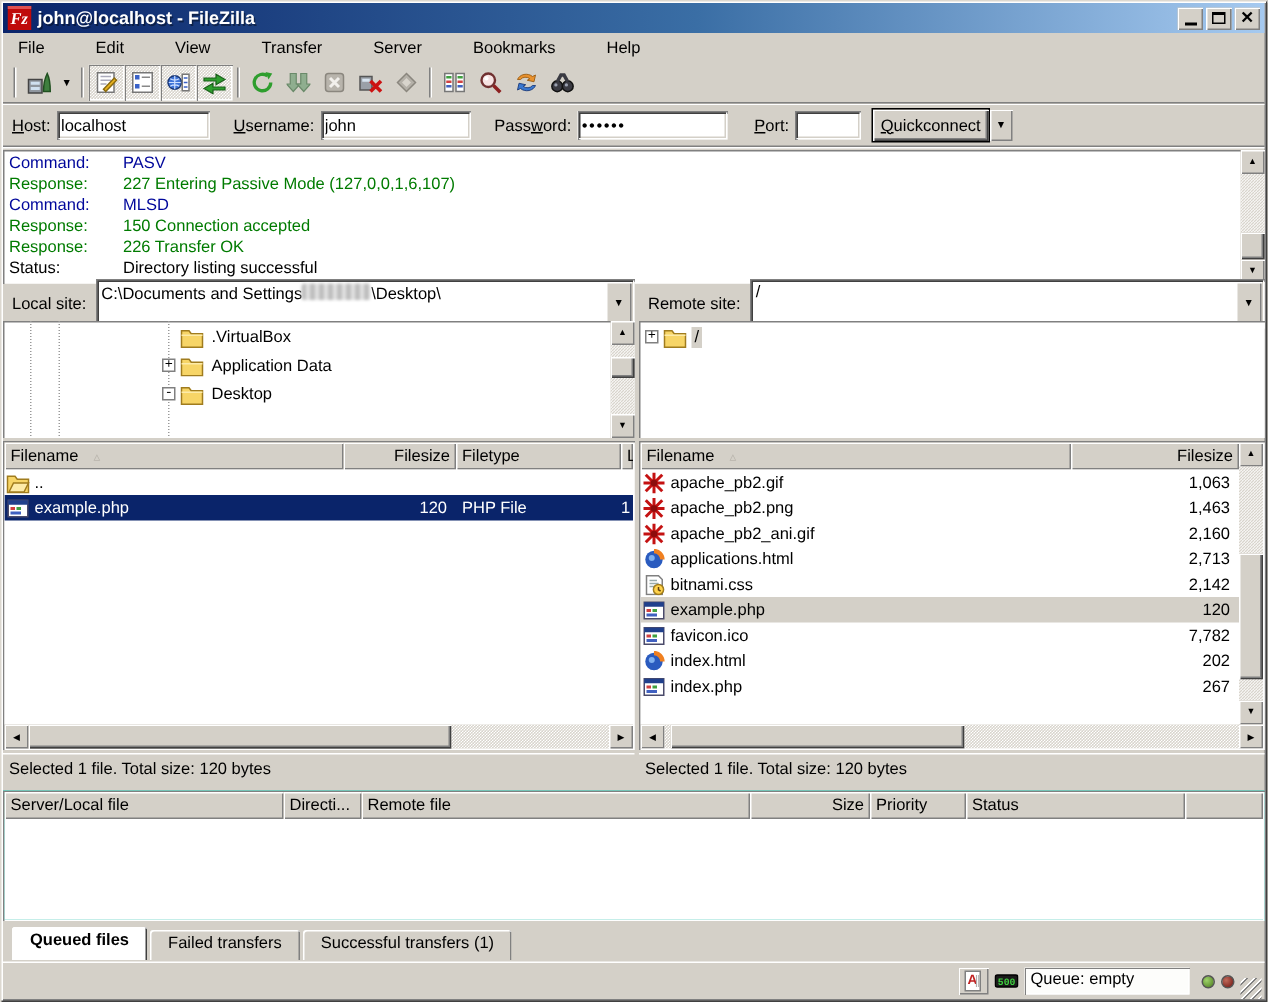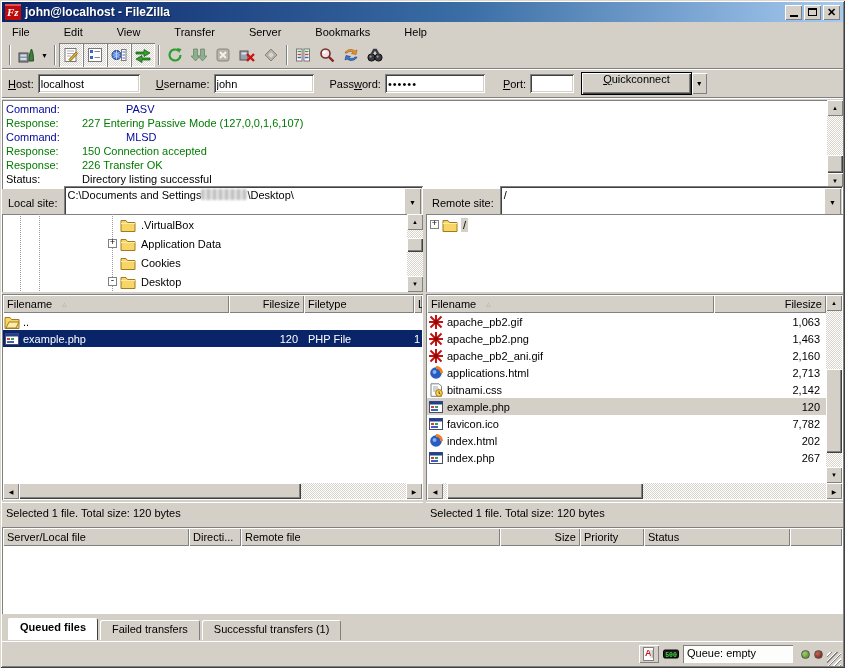--- a/index.html
+++ b/index.html
@@ -46,32 +46,32 @@
 
   
   .qcbar { position:absolute; left:2px; top:70px; right:2px; height:28px;
            display:flex; align-items:center; padding-left:6px;
            border-bottom:1px solid #808080; box-shadow:0 1px 0 #fff; }
   .qc-label { margin-right:4px; }
   .qc-input { height:19px; border:0; outline:0; font:11px "Liberation Sans",sans-serif;
               padding:2px 3px; background:#fff;
               box-shadow: inset 1px 1px 0 #808080, inset -1px -1px 0 #fff,
                           inset 2px 2px 0 #404040, inset -2px -2px 0 #d4d0c8; }
-  .qc-btn { height:21px; padding:0 21px; display:flex; align-items:flex-start; margin-left:8px; }
+  .qc-btn { height:21px; padding:0 5px; display:flex; align-items:center; margin-left:8px; }
   .qc-arrow { width:15px; height:21px; display:flex; align-items:center; justify-content:center;
               font-size:7px; margin-left:1px; }
   u { text-decoration:underline; }
 
   
   .log { position:absolute; left:2px; top:100px; right:2px; height:89px; background:#fff;
          box-shadow: inset 1px 1px 0 #808080, inset -1px -1px 0 #fff; display:flex; }
   .log-lines { flex:1; padding:2px 0 0 4px; overflow:hidden; }
   .log-line { height:14px; line-height:14px; white-space:nowrap; display:flex; }
   .log-label { width:76px; flex:none; }
-  .c-command { color:#00079b;gap:44px; }
+  .c-command { color:#00079b; }
   .c-response { color:#007b00; }
   .c-status { color:#000; }
 
   
   .vscroll { width:16px; flex:none; display:flex; flex-direction:column; }
   .hscroll { height:16px; flex:none; display:flex; }
   .sb-track { flex:1;
           background-image:linear-gradient(45deg,#fff 25%,transparent 25% 75%,#fff 75%),
                            linear-gradient(45deg,#fff 25%,transparent 25% 75%,#fff 75%);
           background-color:#d8d4cc; background-size:2px 2px; background-position:0 0,1px 1px; }
@@ -375,28 +375,20 @@
       </div>
       <div class="tree-row" style="padding-left:106px">
         <span class="expander">+</span>
         <span class="tree-ficon"><svg viewBox="0 0 16 14" width="100%" height="100%">
               <path d="M1 2.5h5l1.5 2H15v9H1z" fill="#f7d567" stroke="#a07c1e" stroke-width="1"></path>
               <path d="M1 5h14v1H1z" fill="#fdeba8"></path>
             </svg></span>
         <span class="tree-label">Application Data</span>
       </div>
       <div class="tree-row" style="padding-left:106px">
-        <span class="exp-blank"></span>
-        <span class="tree-ficon"><svg viewBox="0 0 16 14" width="100%" height="100%">
-              <path d="M1 2.5h5l1.5 2H15v9H1z" fill="#f7d567" stroke="#a07c1e" stroke-width="1"></path>
-              <path d="M1 5h14v1H1z" fill="#fdeba8"></path>
-            </svg></span>
-        <span class="tree-label">Cookies</span>
-      </div>
-      <div class="tree-row" style="padding-left:106px">
         <span class="expander">-</span>
         <span class="tree-ficon"><svg viewBox="0 0 16 14" width="100%" height="100%">
               <path d="M1 2.5h5l1.5 2H15v9H1z" fill="#f7d567" stroke="#a07c1e" stroke-width="1"></path>
               <path d="M1 5h14v1H1z" fill="#fdeba8"></path>
             </svg></span>
         <span class="tree-label">Desktop</span>
       </div>
     </div>
     <div class="vscroll">
       <span class="sb-btn raised2">▲</span>

